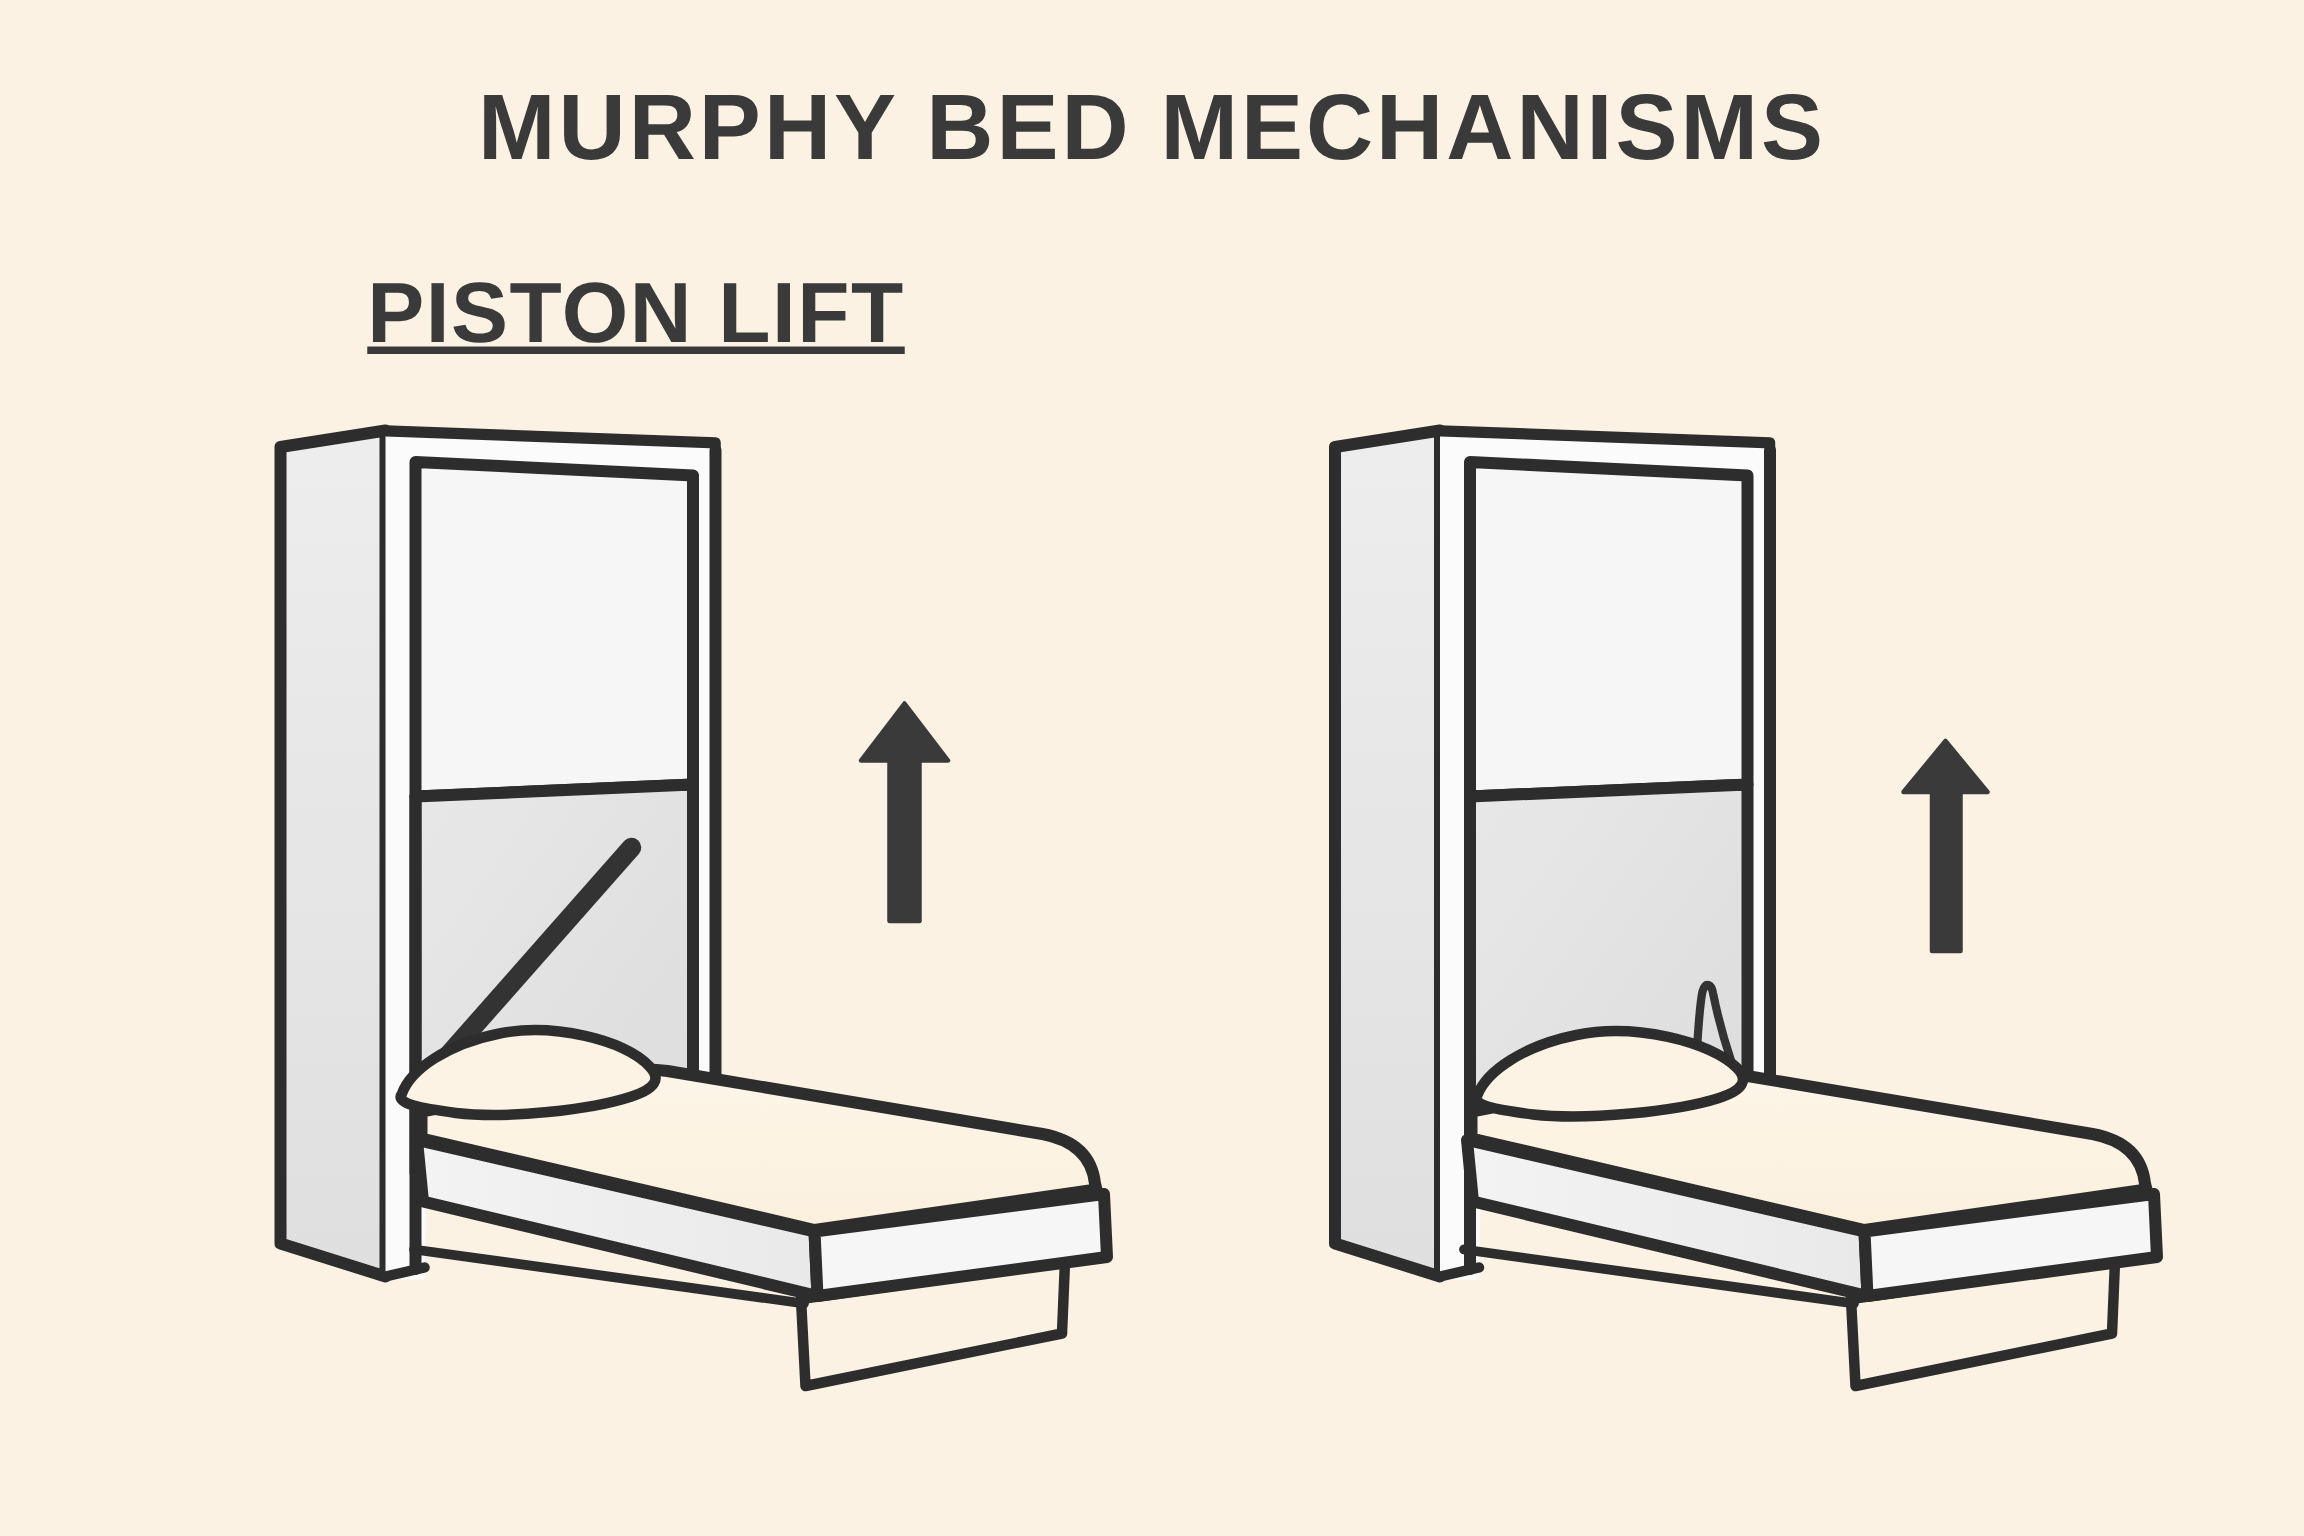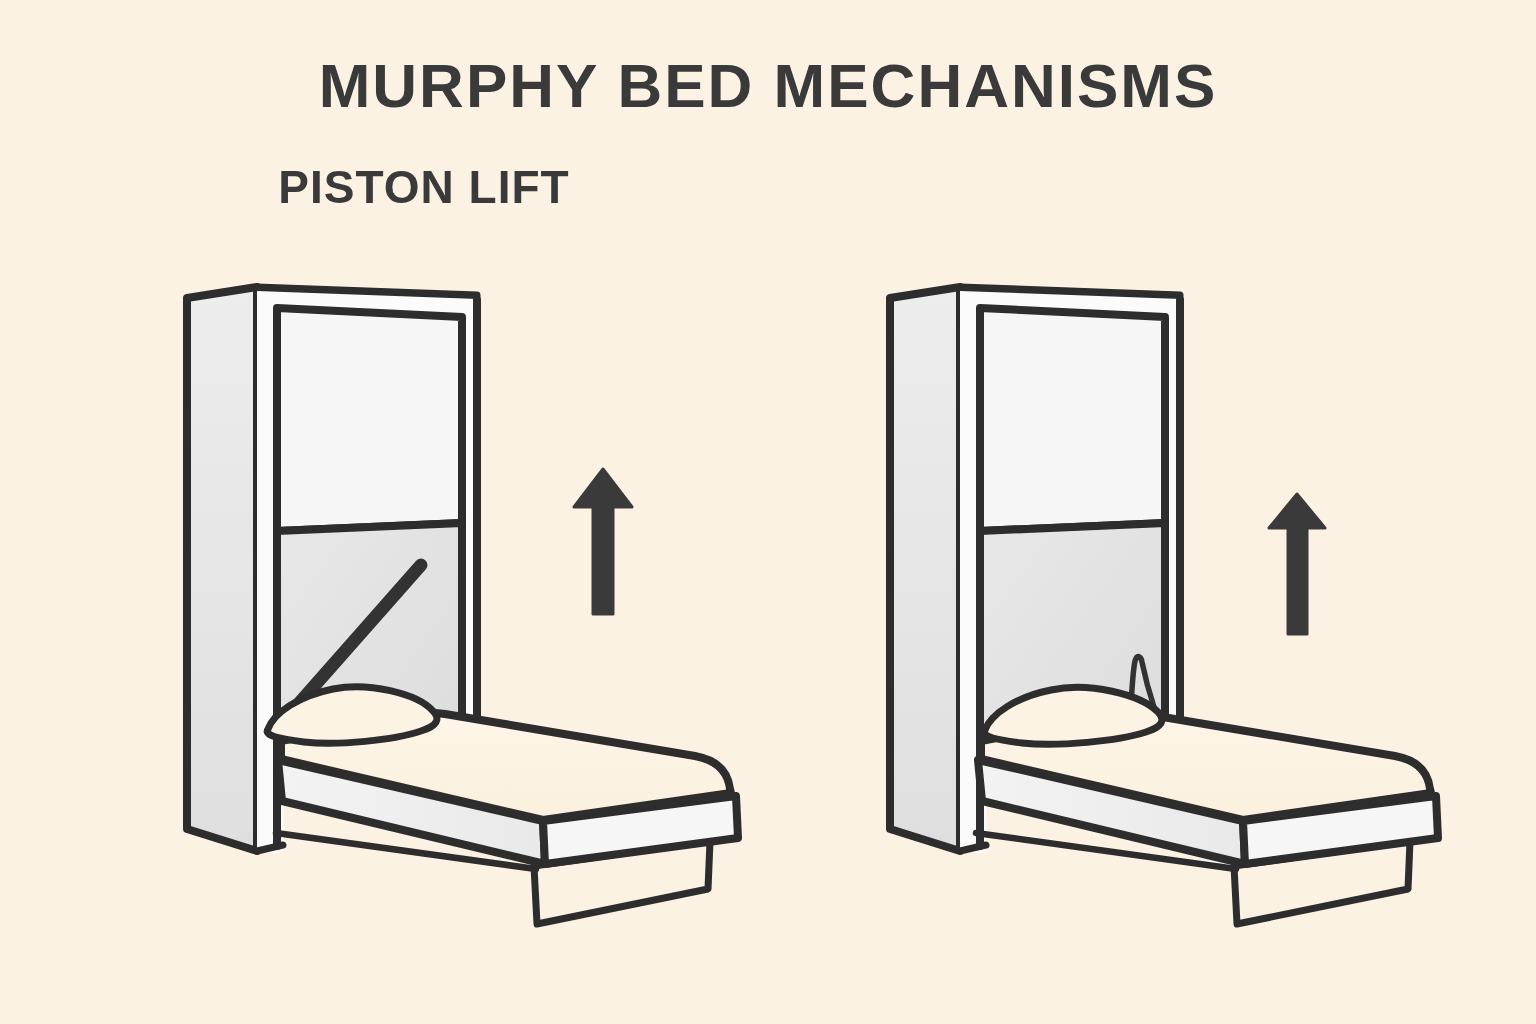--- a/index.html
+++ b/index.html
@@ -23,23 +23,23 @@
     font-family:"Liberation Sans", sans-serif;
     overflow:hidden;
   }
   .canvas{position:relative;width:1536px;height:832px;}
   .title{
     position:absolute;top:50px;left:50%;transform:translateX(-50%);
     font-size:62px;font-weight:700;letter-spacing:2px;
     color:var(--text);white-space:nowrap;margin:0;
   }
   .diagram-label{
-    position:absolute;top:160px;transform:translateX(-50%);
-    font-size:46px;font-weight:700;letter-spacing:1px;
-    color:var(--text);white-space:nowrap;
+    position:absolute;top:176px;transform:translateX(-50%);
+    font-size:57px;font-weight:700;letter-spacing:1px;
+    color:var(--text);white-space:nowrap;text-decoration:underline;
   }
   .diagram-label.piston{left:424px;}
   .diagram-label.spring{left:1125px;}
   svg.scene{position:absolute;left:0;top:0;}
   .ln{stroke:var(--outline);stroke-linejoin:round;stroke-linecap:round;}
   .nofill{fill:none;}
 </style>
 </head>
 <body>
 

